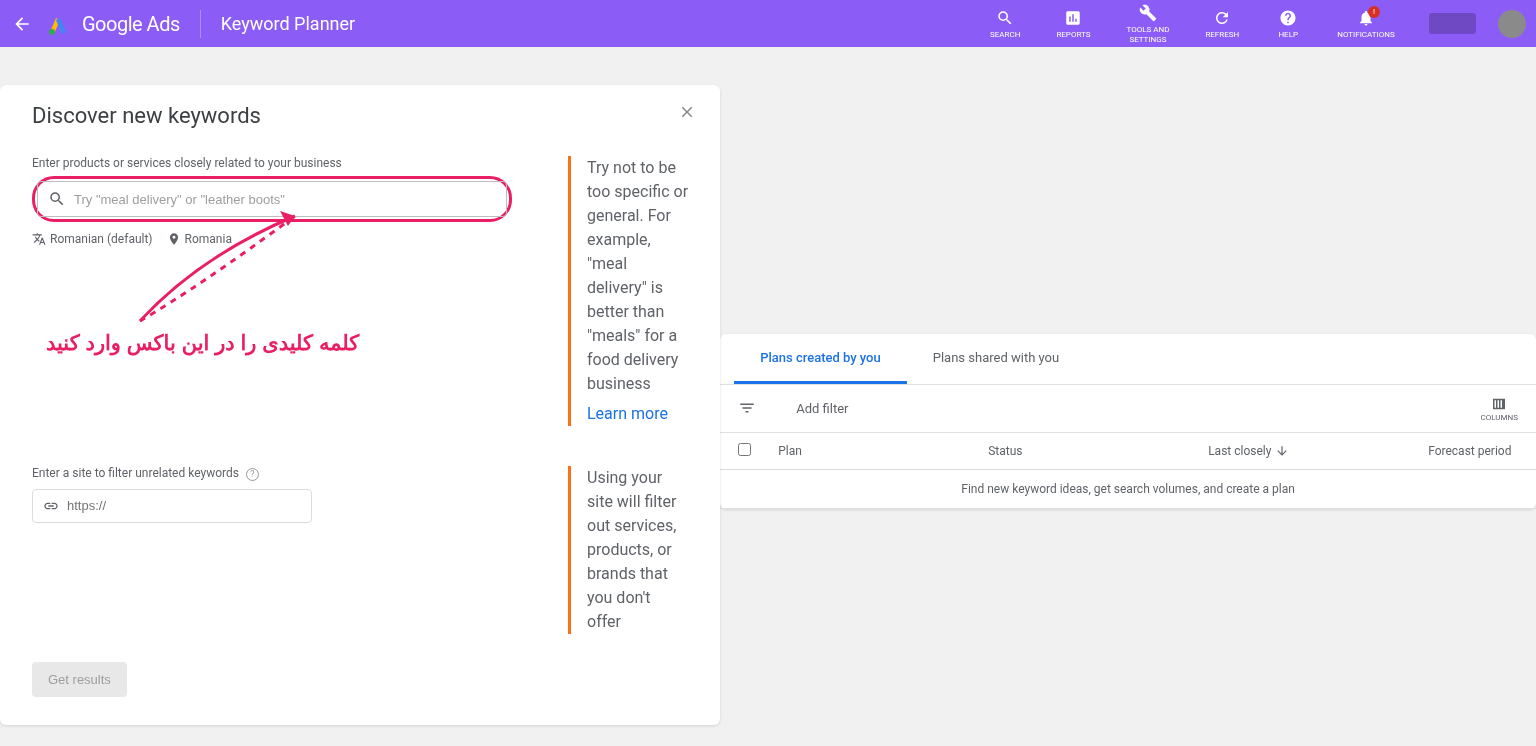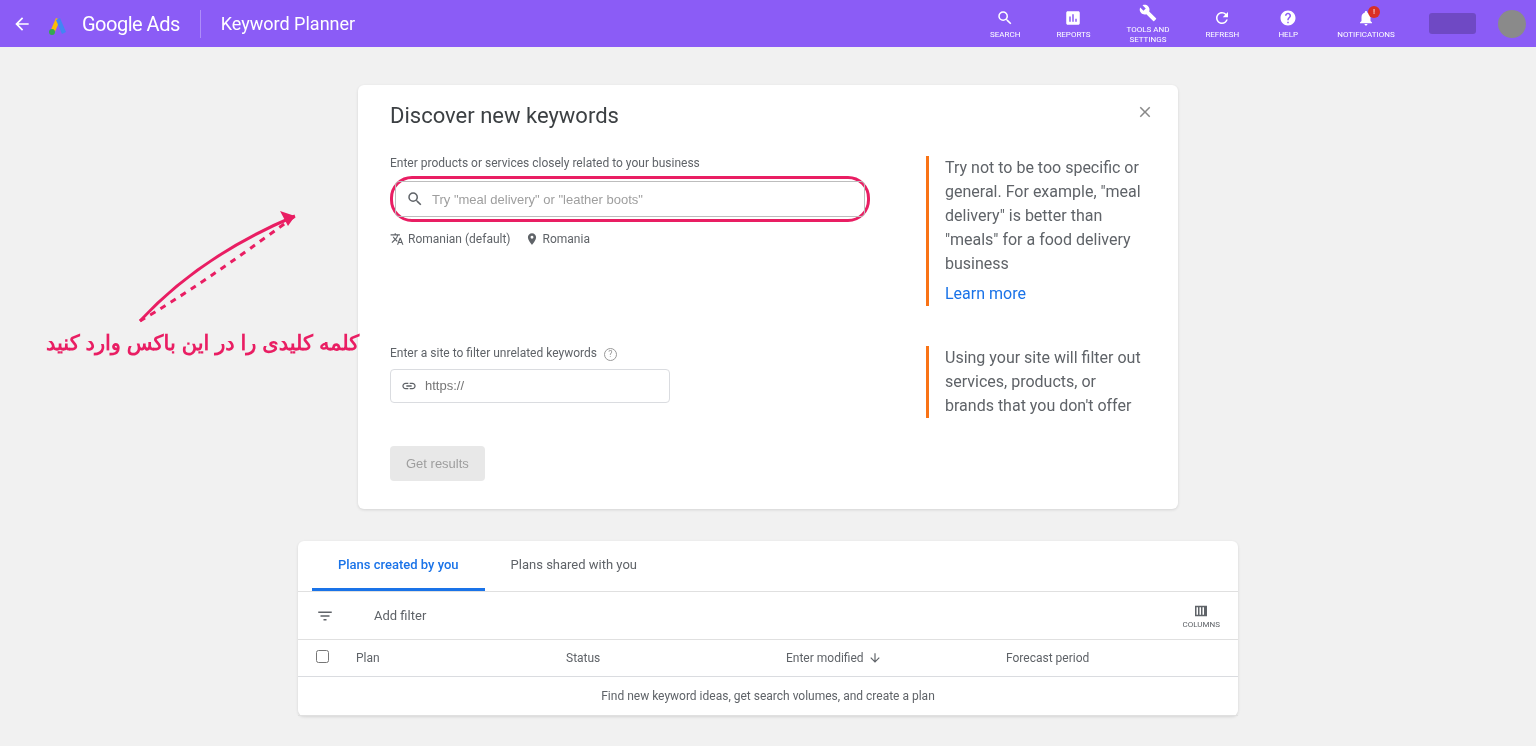--- a/index.html
+++ b/index.html
@@ -12,21 +12,21 @@
 .divider-v { width: 1px; height: 28px; background: rgba(255,255,255,0.3); margin: 0 8px; }
 .app-title { font-size: 18px; font-weight: 400; }
 .header-right { display: flex; align-items: center; gap: 12px; }
 .nav-item { display: flex; flex-direction: column; align-items: center; justify-content: center; padding: 4px 12px; cursor: pointer; font-size: 8px; text-align: center; min-width: 50px; }
 .nav-icon { width: 20px; height: 20px; display: flex; align-items: center; justify-content: center; margin-bottom: 2px; }
 .nav-label { font-size: 8px; line-height: 1.2; }
 .notif-dot { position: relative; }
 .notif-dot::after { content: '!'; position: absolute; top: -2px; right: -4px; background: #d93025; color: #fff; width: 12px; height: 12px; border-radius: 50%; font-size: 8px; display: flex; align-items: center; justify-content: center; }
 .account-box { background: rgba(0,0,0,0.2); padding: 4px 10px; border-radius: 3px; font-size: 11px; color: rgba(255,255,255,0.6); margin-left: 10px; }
 .avatar { width: 28px; height: 28px; border-radius: 50%; background: #8a8a8a; margin-left: 10px; }
-.main { padding-top: 38px; display: flex; flex-direction: column; align-items: center; }
+.main { padding-top: 38px; display: flex; align-items: center; }
 .card { background: #fff; border-radius: 6px; box-shadow: 0 1px 3px rgba(0,0,0,0.12); }
 .discover-card { width: 820px; padding: 18px 32px 28px; position: relative; }
 .card-title { font-size: 22px; font-weight: 400; color: #3c4043; margin-bottom: 10px; }
 .close-x { position: absolute; top: 18px; right: 24px; color: #888; cursor: pointer; font-size: 20px; }
 .tabs { display: flex; border-bottom: 1px solid #e0e0e0; }
 .tab { flex: 1; text-align: center; padding: 12px 0; font-size: 13px; color: #5f6368; cursor: pointer; border-bottom: 2px solid transparent; }
 .tab.active { color: #1a73e8; border-bottom-color: #1a73e8; font-weight: 500; }
 .section-row { display: flex; gap: 28px; margin-top: 28px; }
 .section-row .left { flex: 0 0 480px; }
 .section-row .right { flex: 1; color: #5f6368; font-size: 16px; line-height: 1.5; border-left: 3px solid #f97316; padding-left: 16px; margin-left: 28px; }
@@ -216,21 +216,21 @@
             <path d="M4 5v14h16V5H4zm4 12H6V7h2v10zm4 0h-2V7h2v10zm4 0h-2V7h2v10z"></path>
           </svg>
         <span>COLUMNS</span>
       </div>
     </div>
     <div class="table-header">
       <div class="th-check"><input type="checkbox" style=""></div>
       <div class="th-plan">Plan</div>
       <div class="th-status">Status</div>
       <div class="th-modified">
-        <span>Enter modified</span>
+        <span>Last closely</span>
         <svg width="14" height="14" viewBox="0 0 24 24" fill="#5f6368">
             <path d="M20 12l-1.41-1.41L13 16.17V4h-2v12.17l-5.58-5.59L4 12l8 8 8-8z"></path>
           </svg>
       </div>
       <div class="th-forecast">Forecast period</div>
     </div>
     <div class="empty-row">Find new keyword ideas, get search volumes, and create a plan</div>
   </div>
 </div>
 

